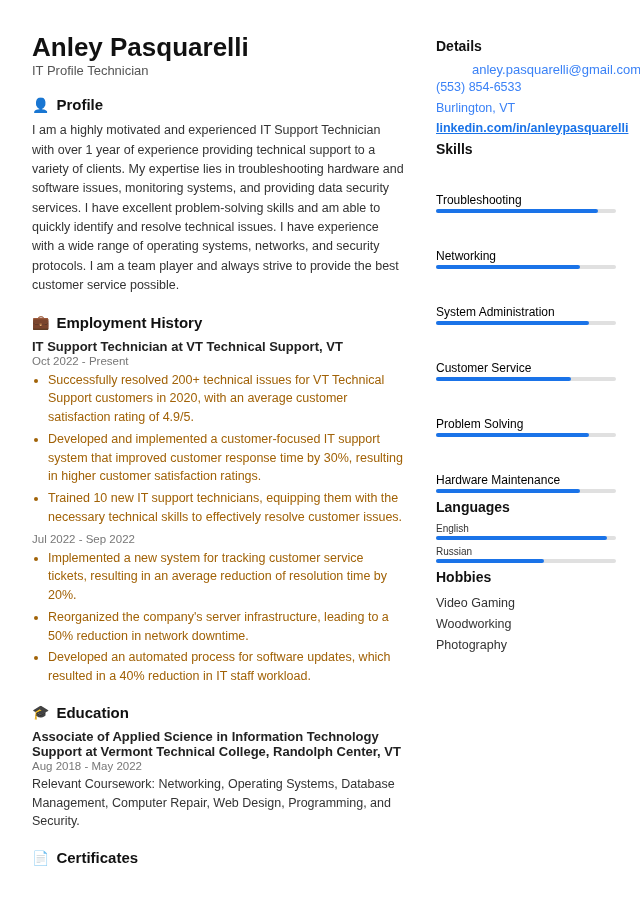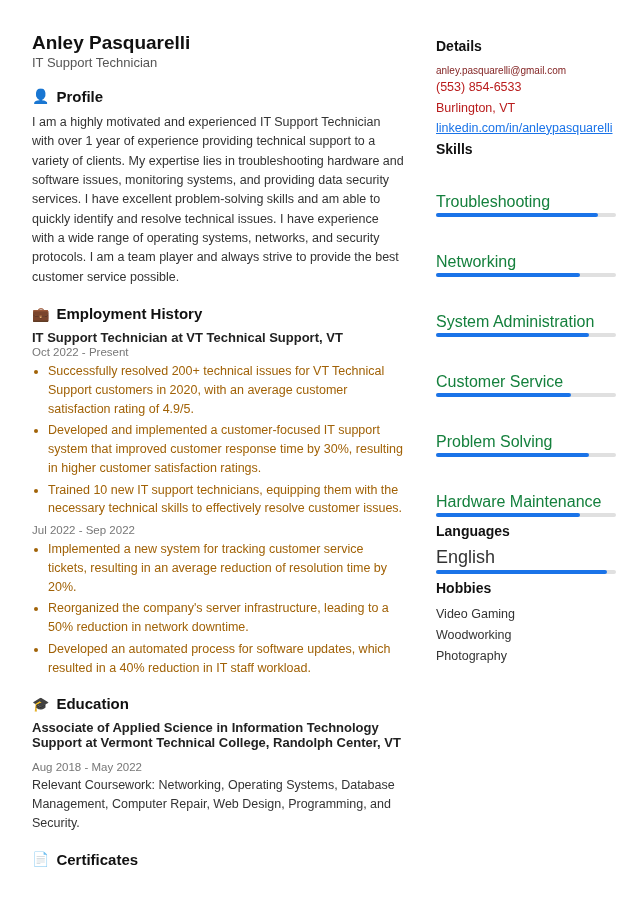--- a/index.html
+++ b/index.html
@@ -20,21 +20,21 @@
     .left {
       flex: 1;
       min-width: 0;
     }
     .right {
       width: 180px;
       flex-shrink: 0;
     }
     
     .name {
-      font-size: 19px;
+      font-size: 26px;
       font-weight: bold;
       color: #111;
       line-height: 1.2;
     }
     .title {
       font-size: 13px;
       color: #555;
       margin-bottom: 16px;
     }
     
@@ -83,98 +83,100 @@
     }
     
     .edu-title {
       font-weight: bold;
       font-size: 13px;
       margin-top: 4px;
     }
     .edu-date {
       font-size: 11.5px;
       color: #777;
-      margin-top: 11px;
+      margin-top: 1px;
       margin-bottom: 3px;
     }
     .edu-text {
       font-size: 12.5px;
       color: #333;
       line-height: 1.5;
     }
 
     
     .right-section-title {
       font-size: 14px;
       font-weight: bold;
       color: #111;
       margin-top: 6px;
       margin-bottom: 8px;
     }
     .detail-email {
-      color: #7f1d1d;
-      font-size: 10px;
+      color: #3b82f6;
+      font-size: 13px;
       text-decoration: none;
+      margin-left: 36px;
     }
     .detail-line {
       font-size: 12.5px;
-      color: #b91c1c;
+      color: #3b82f6;
       line-height: 1.7;
     }
     .link-line {
       color: #1a73e8;
       font-size: 12.5px;
+      font-weight: bold;
     }
     
     .skill-item {
       margin-bottom: 6px;
     }
     .skill-label {
-      font-size: 16px;
-      color: #15803d;
+      font-size: 12px;
+      color: #000000;
       margin-bottom: 2px;
       margin-top: 36px;
     }
     .skill-bar-bg {
       height: 4px;
       background: #e0e0e0;
       border-radius: 2px;
       width: 100%;
     }
     .skill-bar-fill {
       height: 4px;
       background: #1a73e8;
       border-radius: 2px;
     }
     
     .lang-item {
       margin-bottom: 6px;
     }
     .lang-label {
-      font-size: 18px;
+      font-size: 10px;
       color: #333;
       margin-bottom: 2px;
     }
     
     .hobby-item {
       font-size: 12.5px;
       color: #333;
       line-height: 1.7;
     }
   </style>
 </head>
 <body>
 
 <div class="page">
 
   <div class="left">
 
     <div>
       <div class="name">Anley Pasquarelli</div>
-      <div class="title">IT Support Technician</div>
+      <div class="title">IT Profile Technician</div>
     </div>
 
     <div>
       <div class="section-title">
         <span class="section-icon">👤</span>
         <span>Profile</span>
       </div>
       <div class="profile-text">I am a highly motivated and experienced IT Support Technician with over 1 year of experience providing technical support to a variety of clients. My expertise lies in troubleshooting hardware and software issues, monitoring systems, and providing data security services. I have excellent problem-solving skills and am able to quickly identify and resolve technical issues. I have experience with a wide range of operating systems, networks, and security protocols. I am a team player and always strive to provide the best customer service possible.</div>
     </div>
 
@@ -282,20 +284,26 @@
 
     <div>
       <div class="right-section-title">Languages</div>
       <div id="languages-container">
           <div class="lang-item">
             <div class="lang-label">English</div>
             <div class="skill-bar-bg">
               <div class="skill-bar-fill" style="width: 95%;"></div>
             </div>
           </div>
+          <div class="lang-item">
+            <div class="lang-label">Russian</div>
+            <div class="skill-bar-bg">
+              <div class="skill-bar-fill" style="width: 60%;"></div>
+            </div>
+          </div>
         </div>
     </div>
 
     <div>
       <div class="right-section-title">Hobbies</div>
       <div id="hobbies-container">
           <div class="hobby-item">Video Gaming</div>
           <div class="hobby-item">Woodworking</div>
           <div class="hobby-item">Photography</div>
         </div>

